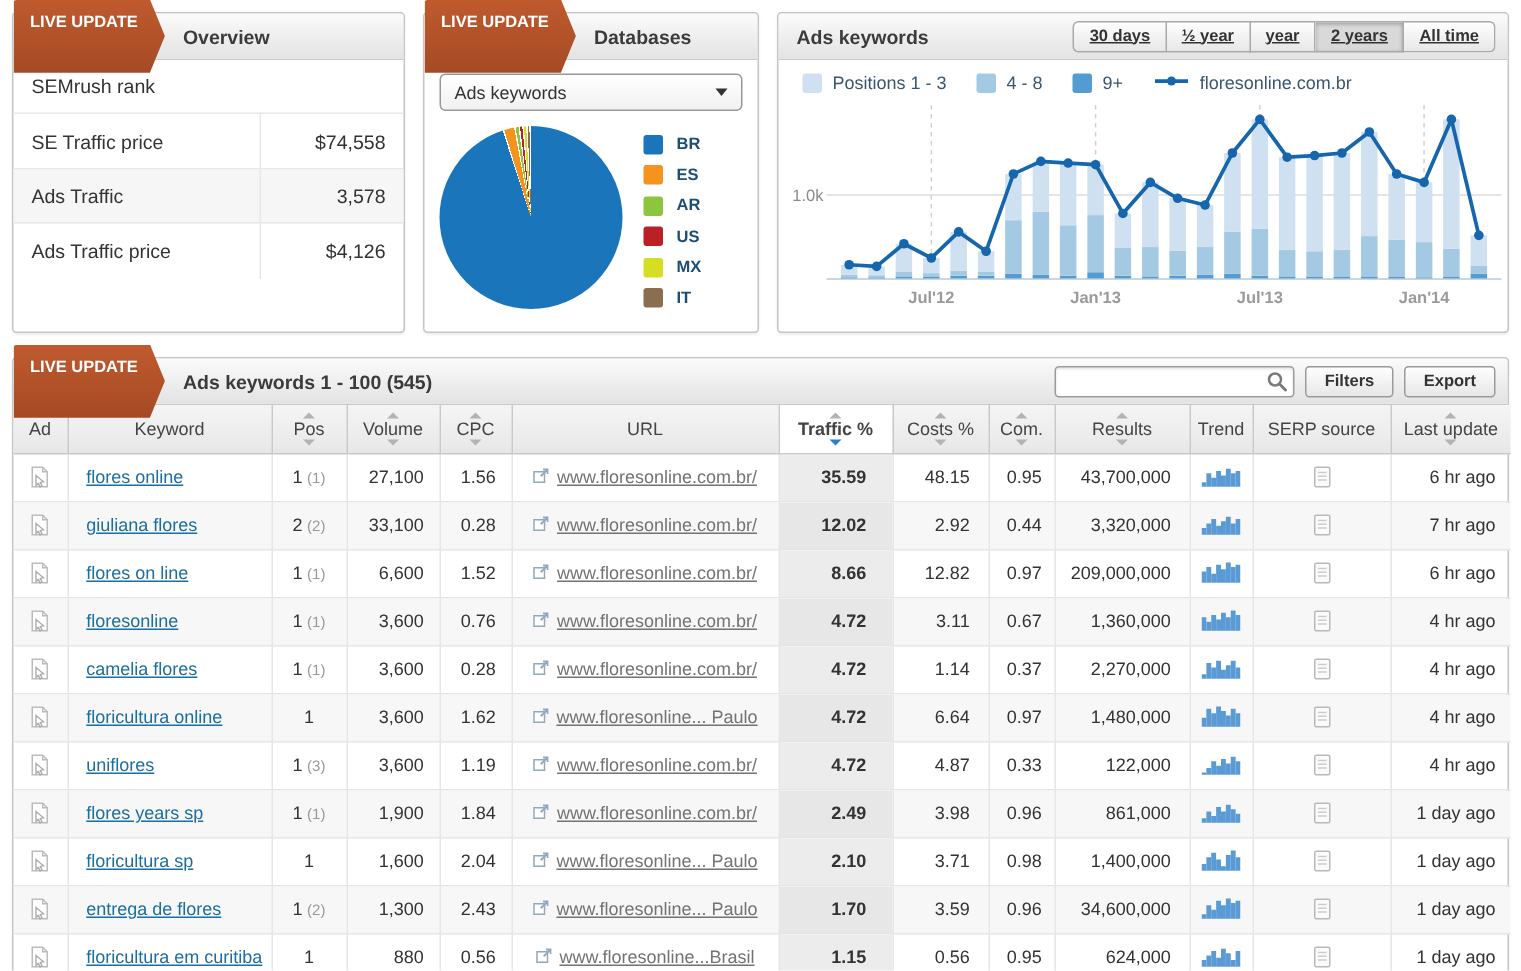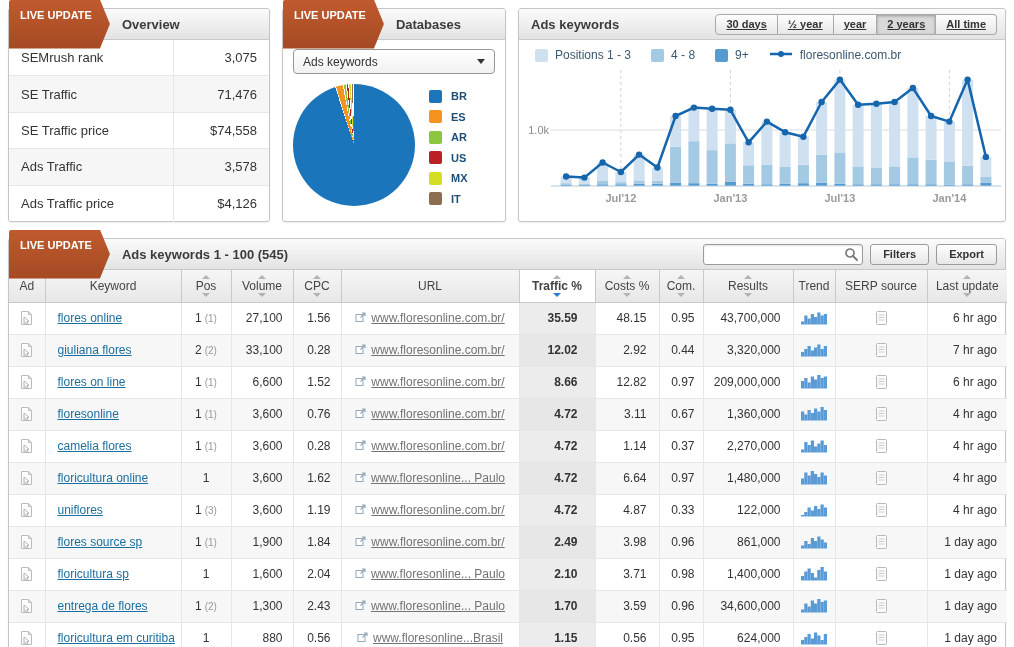--- a/index.html
+++ b/index.html
@@ -97,25 +97,20 @@
 <div class="top-row">
 
   <div class="panel ov-panel">
     <div class="panel-header">
       <span class="badge">LIVE UPDATE</span>
       <span class="panel-title">Overview</span>
     </div>
     <div id="overview-rows">
         <div class="ov-row">
           <span class="ov-label">SEMrush rank</span>
-          <span class="ov-value">3,075</span>
-        </div>
-        <div class="ov-row striped">
-          <span class="ov-label">SE Traffic</span>
-          <span class="ov-value">71,476</span>
         </div>
         <div class="ov-row">
           <span class="ov-label">SE Traffic price</span>
           <span class="ov-value">$74,558</span>
         </div>
         <div class="ov-row striped">
           <span class="ov-label">Ads Traffic</span>
           <span class="ov-value">3,578</span>
         </div>
         <div class="ov-row">
@@ -683,21 +678,21 @@
                 <line x1="3.5" y1="10" x2="9.5" y2="10" stroke="#cdcdcd"></line>
               </svg></span></td>
           <td class="r" style="padding-right:10px">4 hr ago</td>
         </tr>
         <tr class="striped">
           <td class="c"><span class="icon-btn"><svg class="icon-btn" width="17" height="16" viewBox="0 0 17 16">
                 <path d="M3.5 1.5 h7 l3 3 v10 h-10 z" fill="#fdfdfd" stroke="#bcbcbc"></path>
                 <path d="M10.5 1.5 v3 h3" fill="none" stroke="#bcbcbc"></path>
                 <path d="M6 7 l5 4.2 -2.1 .4 1.1 2.3 -1.3 .6 -1.1-2.3 -1.6 1.4 z" fill="#fff" stroke="#ababab" stroke-width="0.9"></path>
               </svg></span></td>
-          <td style="padding-left:12px"><span class="kw-link">flores source sp</span></td>
+          <td style="padding-left:12px"><span class="kw-link">flores years sp</span></td>
           <td class="c">1<span class="pos-sub">(1)</span></td>
           <td class="r" style="padding-right:10px">1,900</td>
           <td class="r" style="padding-right:10px">1.84</td>
           <td class="c"><svg width="12" height="12" viewBox="0 0 12 12" style="vertical-align:-1px;margin-right:4px">
               <rect x="1" y="3.5" width="7" height="7" fill="#fff" stroke="#93a8b8"></rect>
               <path d="M5.5 6.5 L10 2 M7 2 h3 v3" fill="none" stroke="#93a8b8" stroke-width="1.2"></path>
             </svg><span class="url-link">www.floresonline.com.br/</span></td>
           <td class="traffic-cell">2.49</td>
           <td class="r" style="padding-right:12px">3.98</td>
           <td class="r" style="padding-right:8px">0.96</td>

